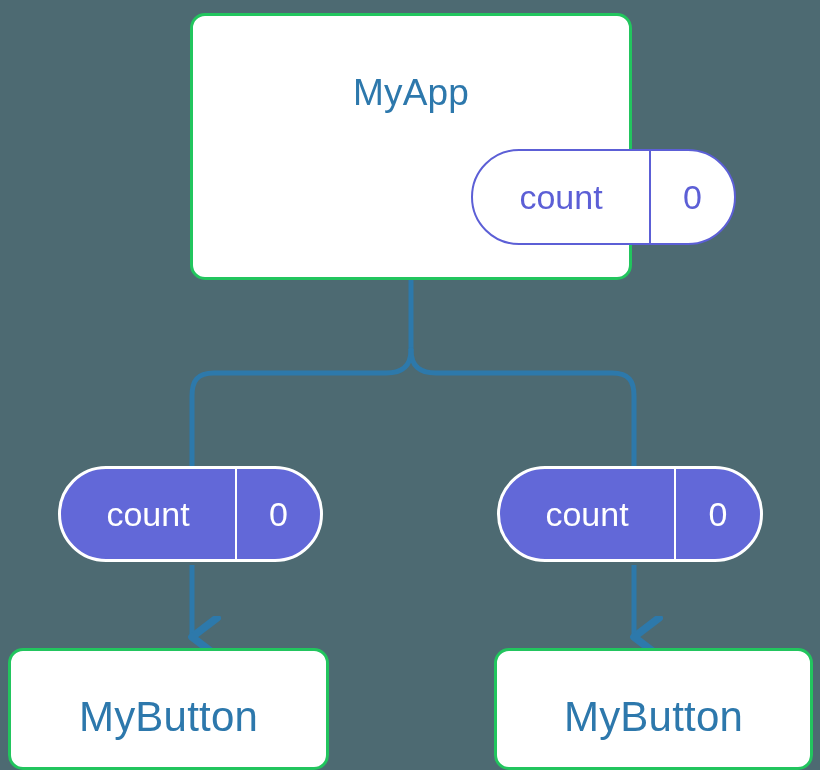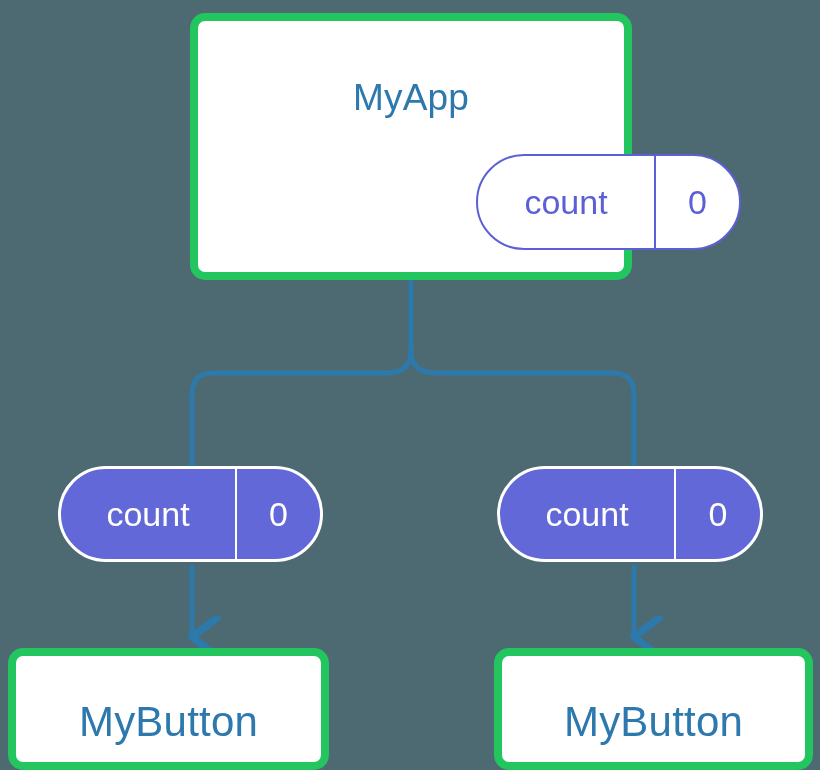--- a/index.html
+++ b/index.html
@@ -28,21 +28,21 @@
     top: 0;
     width: 820px;
     height: 770px;
     pointer-events: none;
   }
 
   
   .component-box {
     position: absolute;
     background: #ffffff;
-    border: 8px solid #22c55e;
+    border: 3px solid #22c55e;
     border-radius: 15px;
     box-sizing: border-box;
   }
   .box-title {
     position: absolute;
     left: 0;
     right: 0;
     text-align: center;
     color: #2d78ac;
     font-weight: 400;

